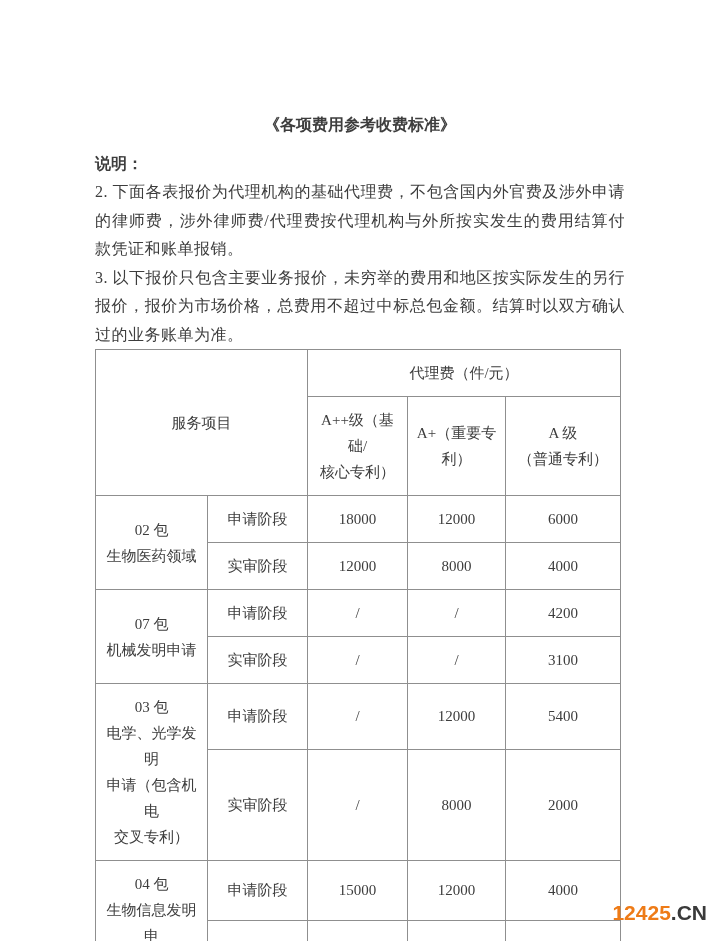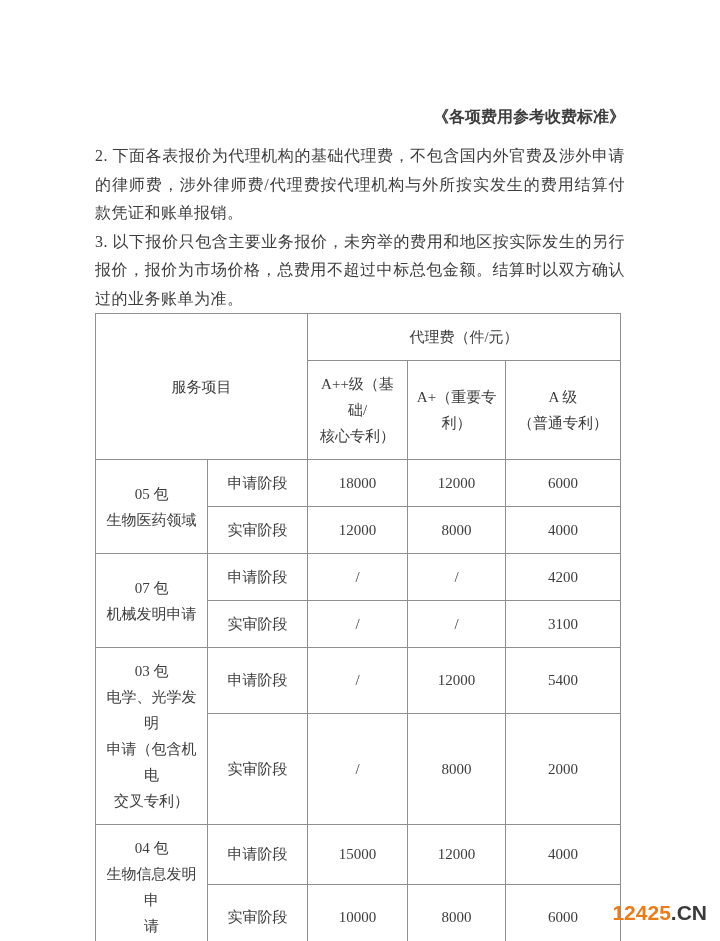--- a/index.html
+++ b/index.html
@@ -10,25 +10,25 @@
     font-family: "Liberation Serif", "DejaVu Serif", serif;
     color: #3d3d3d;
     position: relative;
     overflow: hidden;
   }
   .content {
     padding: 106px 95px 0 95px;
     width: 720px;
   }
   .doc-title {
-    text-align: right;
+    text-align: center;
     font-size: 16px;
     font-weight: bold;
     line-height: 22px;
-    margin: 0 0 14px 0;
+    margin: 8px 0 14px 0;
   }
   .notes-label {
     font-weight: bold;
     font-size: 16px;
     line-height: 28px;
     margin: 0;
   }
   .note {
     margin: 0;
     font-size: 16px;
@@ -74,20 +74,21 @@
     line-height: 24px;
   }
 </style>
 </head>
 <body style="color: rgb(61, 61, 61);">
 
 <div class="content">
 
   <div class="doc-title">《各项费用参考收费标准》</div>
 
+  <p class="notes-label">说明：</p>
   <p class="note">2. 下面各表报价为代理机构的基础代理费，不包含国内外官费及涉外申请的律师费，涉外律师费/代理费按代理机构与外所按实发生的费用结算付款凭证和账单报销。</p>
   <p class="note">3. 以下报价只包含主要业务报价，未穷举的费用和地区按实际发生的另行报价，报价为市场价格，总费用不超过中标总包金额。结算时以双方确认过的业务账单为准。</p>
 
 
   <table class="fee-table">
     <colgroup>
       <col style="width:112px">
         <col style="width:100px">
         <col style="width:100px">
         <col style="width:98px">
@@ -100,21 +101,21 @@
       </tr>
       <tr class="h-head2">
         <td class="pre">A++级（基础/
 核心专利）</td>
         <td>A+（重要专利）</td>
         <td class="pre">A 级
 （普通专利）</td>
       </tr>
 
       <tr class="h-norm">
-        <td rowspan="2" class="pre">05 包
+        <td rowspan="2" class="pre">02 包
 生物医药领域</td>
         <td>申请阶段</td>
         <td>18000</td>
         <td>12000</td>
         <td>6000</td>
       </tr>
       <tr class="h-norm">
         <td>实审阶段</td>
         <td>12000</td>
         <td>8000</td>

